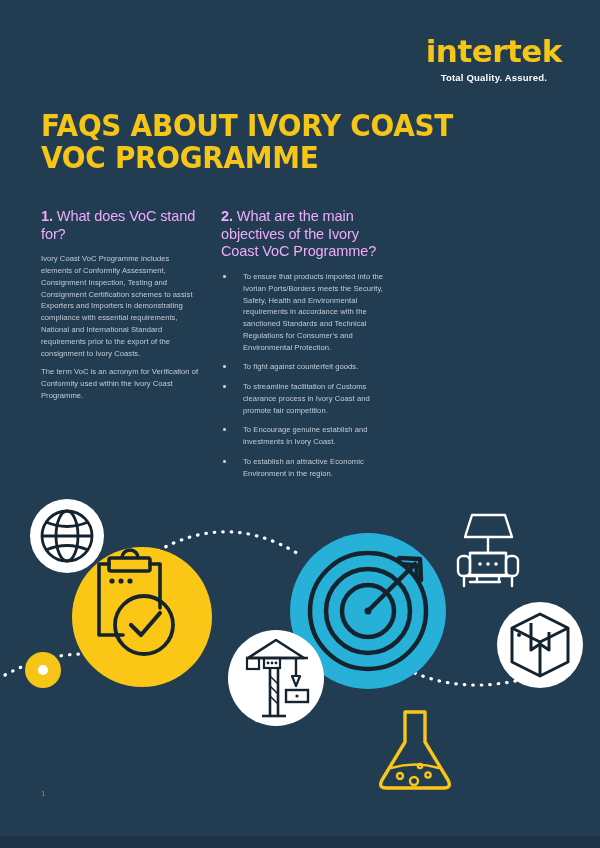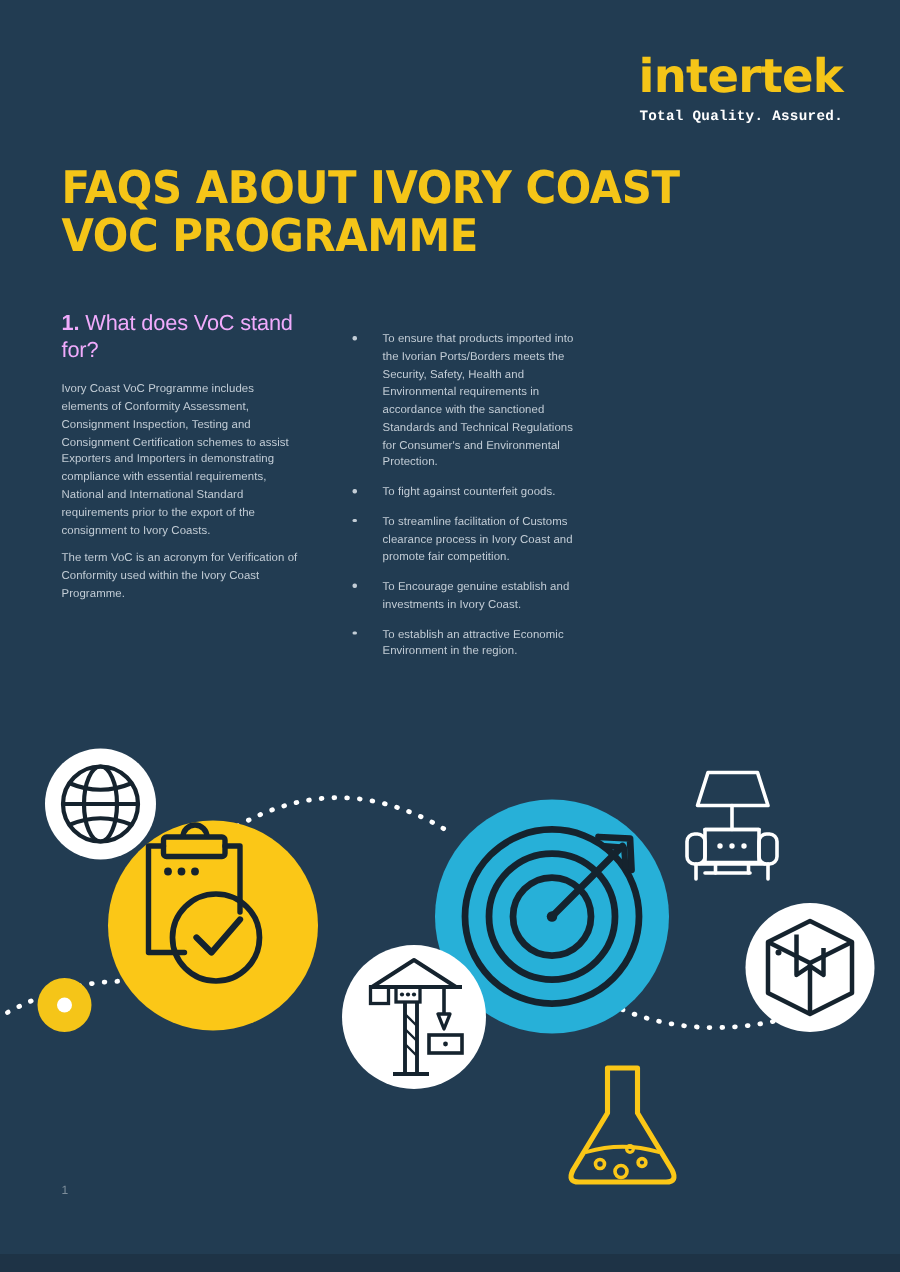--- a/index.html
+++ b/index.html
@@ -32,27 +32,28 @@
   }
   .logo-word {
     font-family: "DejaVu Sans", sans-serif;
     font-size: 31px;
     font-weight: bold;
     color: #f5c518;
     letter-spacing: -0.5px;
     display: block;
   }
   .logo-tag {
-    font-family: Liberation Mono, monospace;
+    font-family: Liberation Sans, sans-serif;
     font-size: 9.5px;
     font-weight: bold;
     color: #ffffff;
     letter-spacing: 0.2px;
     display: block;
     margin-top: 6px;
+    text-align: center;
   }
 
   
   .doc-title {
     position: absolute;
     top: 110px;
     left: 41px;
     width: 520px;
     font-family: "DejaVu Sans", sans-serif;
     font-size: 30px;
@@ -92,21 +93,21 @@
     font-family: "Liberation Sans", sans-serif;
     font-size: 7.6px;
     color: #c3cdd6;
     line-height: 1.55;
     margin: 0 0 7px 0;
     letter-spacing: 0.05px;
   }
 
   .bullets {
     list-style: none;
-    margin: 12px;
+    margin: 0;
     padding: 0;
   }
   .bullets li {
     position: relative;
     padding-left: 22px;
     font-family: "Liberation Sans", sans-serif;
     font-size: 7.6px;
     color: #c3cdd6;
     line-height: 1.55;
     margin-bottom: 8px;
@@ -157,20 +158,21 @@
 
   <div class="columns">
 
     <div class="col">
       <h2 class="q-heading"><span class="num">1.</span><span> What does VoC stand for?</span></h2>
       <p class="body-text">Ivory Coast VoC Programme includes elements of Conformity Assessment, Consignment Inspection, Testing and Consignment Certification schemes to assist Exporters and Importers in demonstrating compliance with essential requirements, National and International Standard requirements prior to the export of the consignment to Ivory Coasts.</p>
       <p class="body-text">The term VoC is an acronym for Verification of Conformity used within the Ivory Coast Programme.</p>
     </div>
 
     <div class="col col-2">
+      <h2 class="q-heading"><span class="num">2.</span><span> What are the main objectives of the Ivory Coast VoC Programme?</span></h2>
       <ul class="bullets">
         <li>To ensure that products imported into the Ivorian Ports/Borders meets the Security, Safety, Health and Environmental requirements in accordance with the sanctioned Standards and Technical Regulations for Consumer's and Environmental Protection.</li>
         <li>To fight against counterfeit goods.</li>
         <li>To streamline facilitation of Customs clearance process in Ivory Coast and promote fair competition.</li>
         <li>To Encourage genuine establish and investments in Ivory Coast.</li>
         <li>To establish an attractive Economic Environment in the region.</li>
       </ul>
     </div>
 
   </div>

